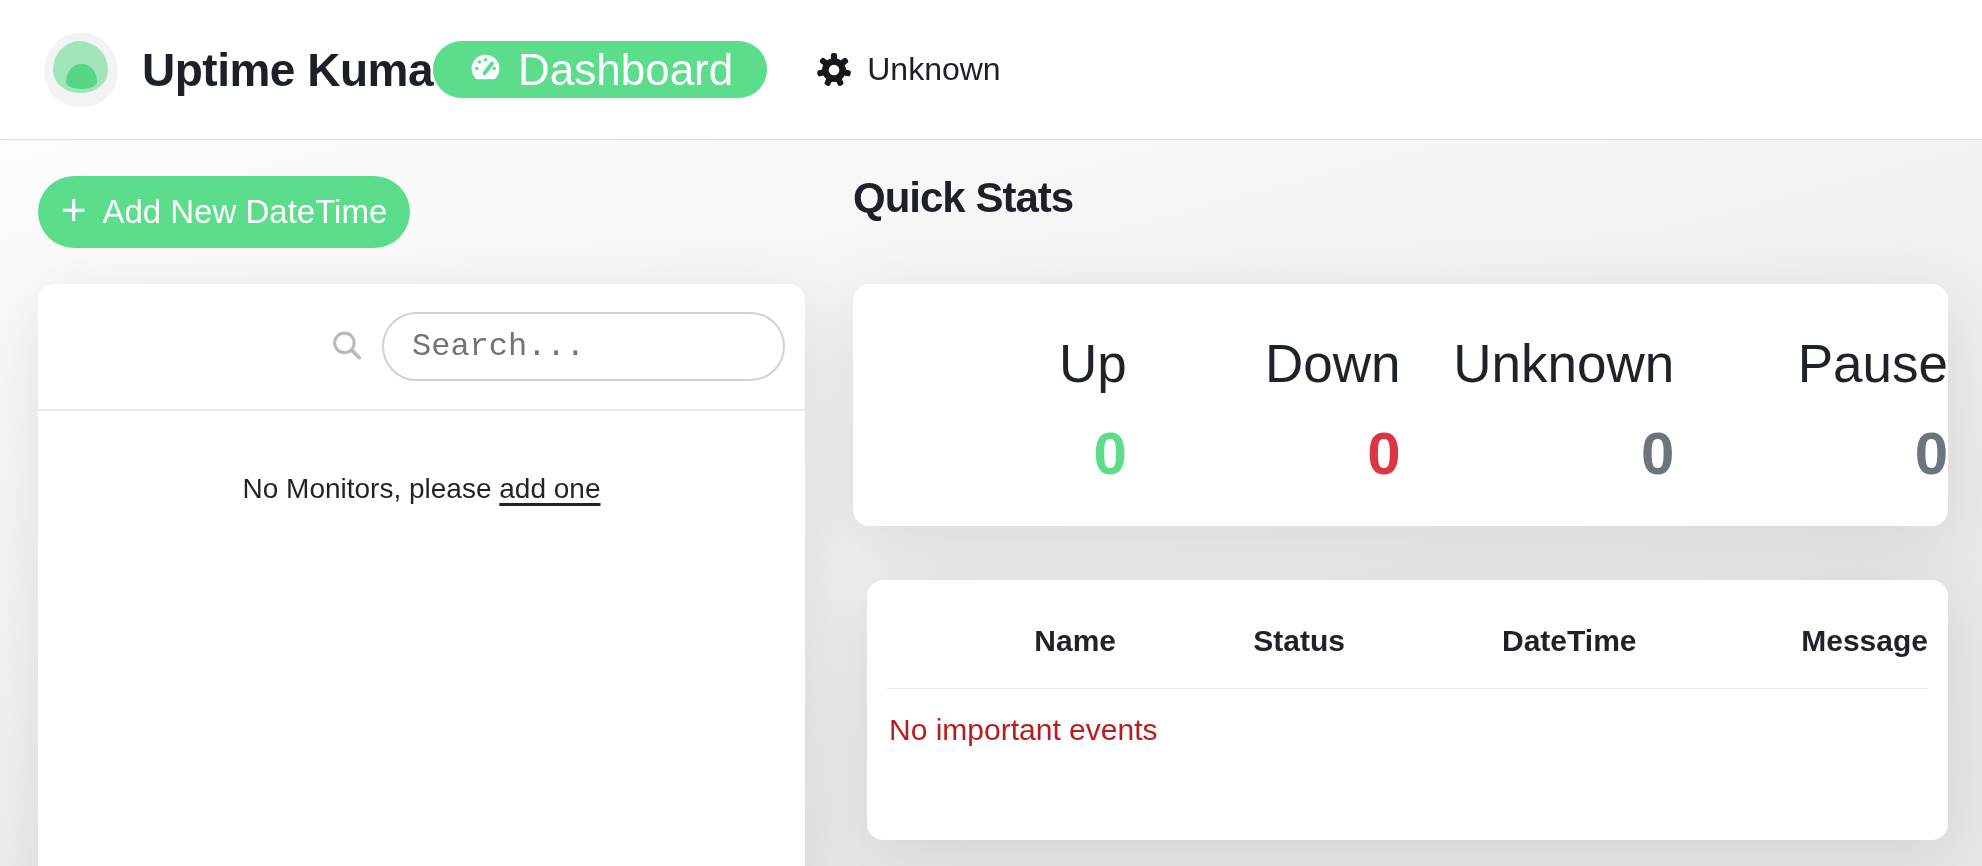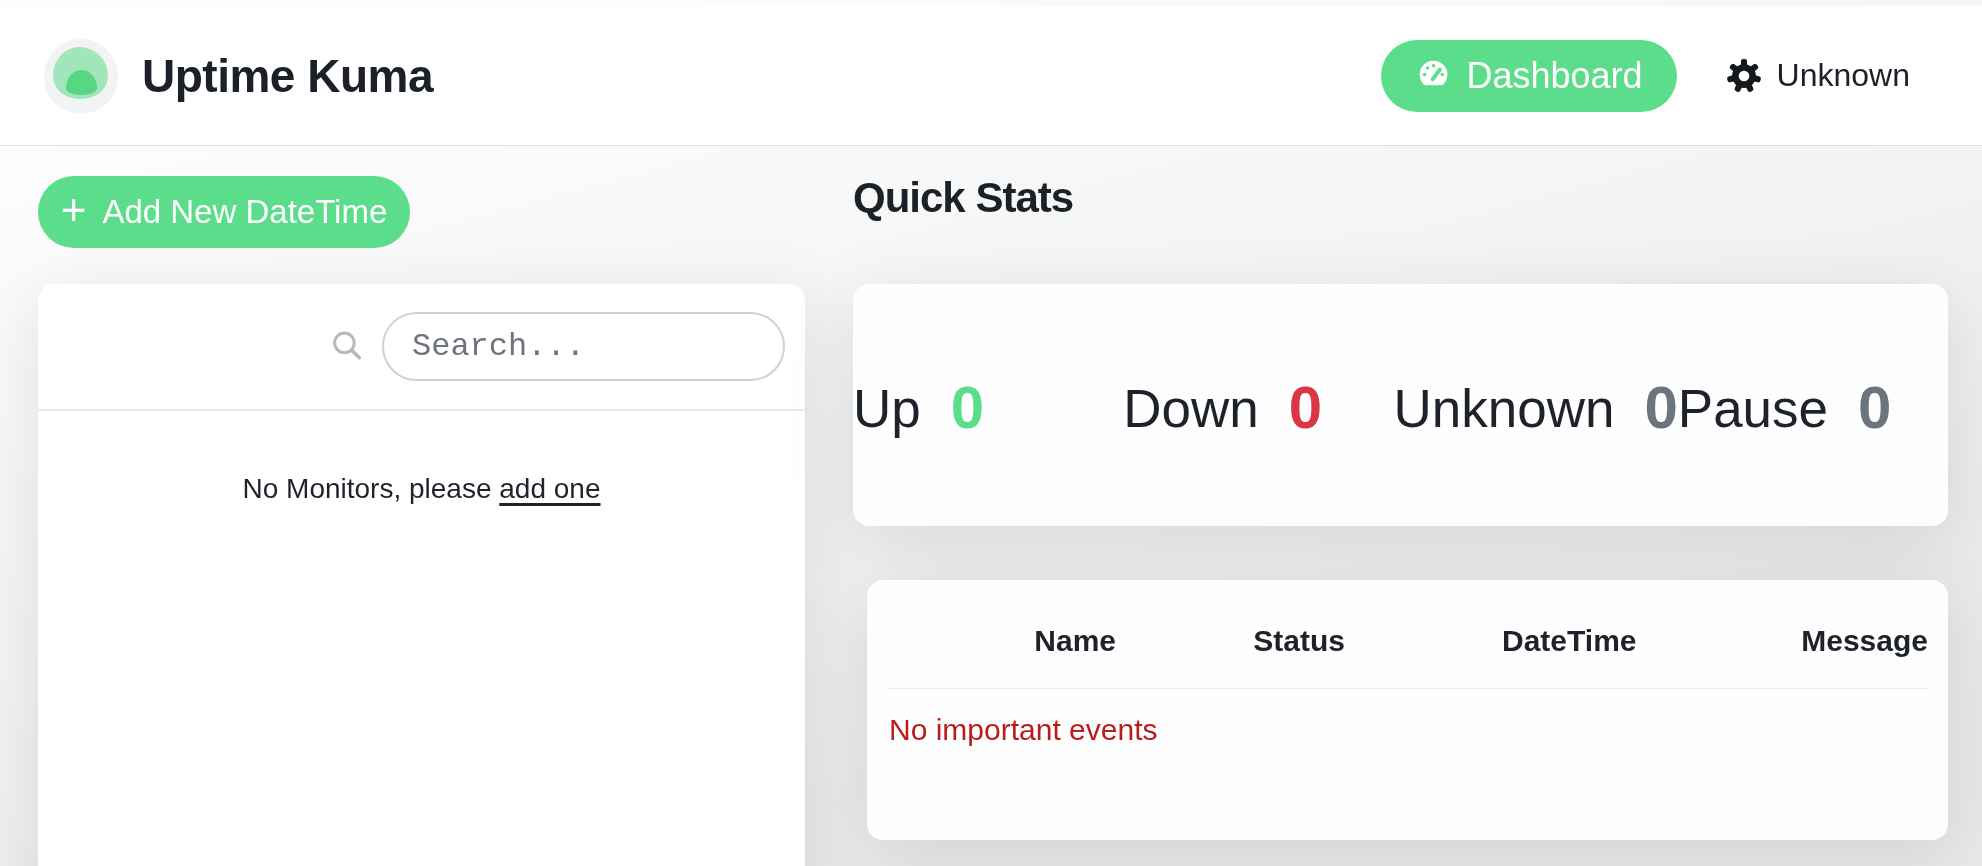--- a/index.html
+++ b/index.html
@@ -11,22 +11,22 @@
   }
   #app {
     position:relative; width:1982px; height:866px;
     background:linear-gradient(165deg,#fdfdfd 10%,#f2f3f3 48%,#e8e9e9 80%,#e7e8e8 100%);
   }
 
   
   header {
     position:absolute; top:0; left:0; width:100%; height:140px;
     background:#ffffff; border-bottom:1px solid #dde0e3;
-    display:flex; align-items:center; justify-content:space-between;
-    padding:0 72px 0 44px; z-index:5;margin-top:6px;
+    display:flex; align-items:center; justify-content:flex-start;
+    padding:0 72px 0 44px; z-index:5;
   }
   .brand { display:flex; align-items:center; gap:24px; cursor:pointer; }
   .logo { position:relative; width:74px; height:74px; }
   .logo .blob-outer {
     position:absolute; inset:0; background:#f2f4f4;
     border-radius:48% 48% 46% 46% / 52% 52% 48% 48%;
   }
   .logo .blob-mid {
     position:absolute; left:9px; top:8px; width:55px; height:52px;
     background:#a2e5ba; border-radius:48% 52% 48% 48% / 55% 55% 44% 44%;
@@ -43,21 +43,21 @@
     font-size:32px; color:#1b2029; text-decoration:none;
   }
   .icon-bars { display:flex; flex-direction:column; gap:6px; width:36px; align-items:flex-start; }
   .icon-bars i { display:block; height:7px; border-radius:3px; background:#15191e; }
   .icon-bars i:nth-child(1){ width:27px; margin-left:9px; }
   .icon-bars i:nth-child(2){ width:36px; }
   .icon-bars i:nth-child(3){ width:32px; }
   .nav-pill {
     display:flex; align-items:center; gap:14px; cursor:pointer;
     background:#5cdd8b; color:#ffffff; text-decoration:none;
-    font-size:36px; height:72px; padding:0 34px; border-radius:40px;
+    font-size:44px; height:57px; padding:0 34px; border-radius:40px;
   }
 
   
   .content { position:absolute; top:141px; left:0; width:100%; height:725px; }
 
   
   aside { position:absolute; left:38px; top:35px; width:767px; }
   .add-btn {
     display:flex; align-items:center; justify-content:center; gap:16px;
     width:372px; height:72px; border:none; border-radius:36px; cursor:pointer;
@@ -84,21 +84,21 @@
   .empty-monitors a { color:#1f242b; text-decoration:underline; text-decoration-thickness:2.5px; text-underline-offset:5px; cursor:pointer; }
 
   
   main { position:absolute; left:853px; top:0; width:1095px; }
   .qs-title { position:absolute; top:33px; left:0; font-size:42px; font-weight:700; color:#1b2029; letter-spacing:-1px; }
   .stats-card {
     position:absolute; top:143px; left:0; width:1095px; height:242px;
     background:#fefefe; border-radius:16px; box-shadow:0 15px 70px rgba(0,0,0,0.10);
     display:grid; grid-template-columns:repeat(4,1fr); align-content:center; padding-top:6px;
   }
-  .stat { display:flex; align-items:flex-start; gap:30px; }
+  .stat { display:flex; flex-direction:column; align-items:flex-end; gap:30px; }
   .stat-label { font-size:53px; font-weight:500; color:#1e232b; }
   .stat-value { font-size:60px; font-weight:700; line-height:1; }
 
   .events-card {
     position:absolute; top:439px; left:14px; width:1081px; height:260px;
     background:#fefefe; border-radius:16px; box-shadow:0 15px 70px rgba(0,0,0,0.10);
     padding:0 20px; overflow:hidden;
   }
   table { width:100%; border-collapse:collapse; table-layout:fixed; }
   col.c1{width:22%} col.c2{width:22%} col.c3{width:28%} col.c4{width:28%}

